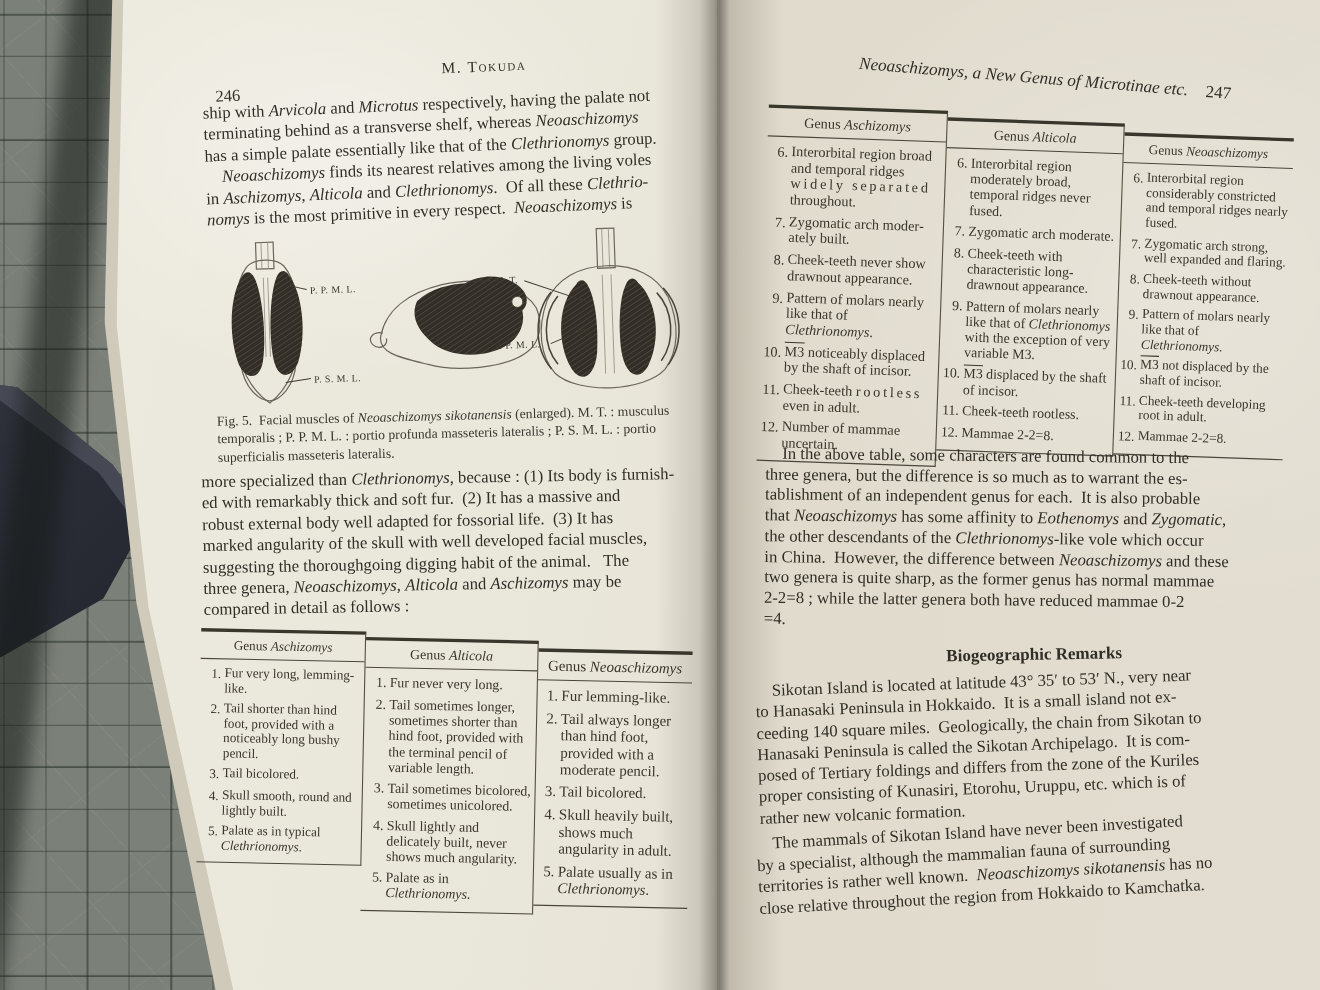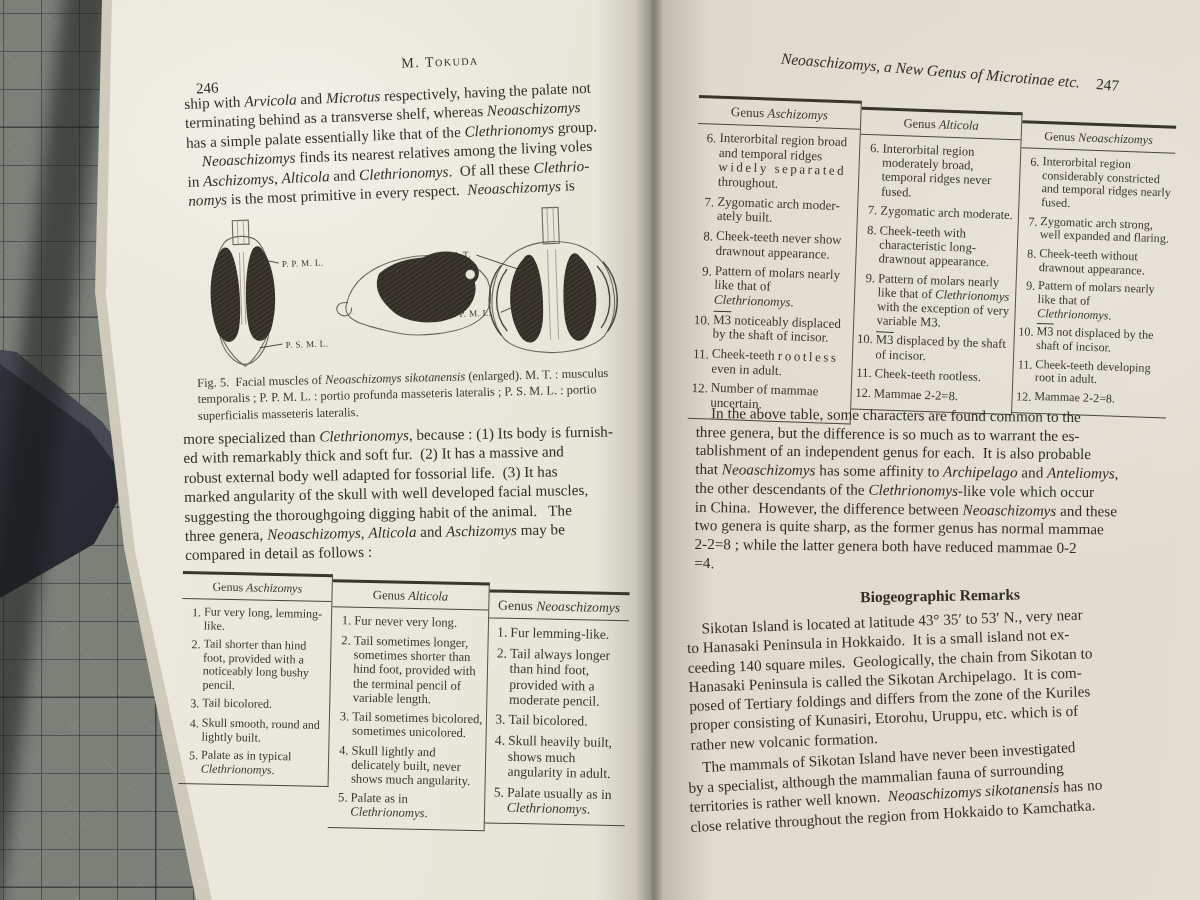--- a/index.html
+++ b/index.html
@@ -382,21 +382,21 @@
         </div>
         </div>
     </div>
   </div>
 
   <div class="blk rp-para1">
 
   <div class="pline">    In the above table, some characters are found common to the</div>
       <div class="pline">three genera, but the difference is so much as to warrant the es-</div>
       <div class="pline">tablishment of an independent genus for each.  It is also probable</div>
-      <div class="pline">that <i>Neoaschizomys</i> has some affinity to <i>Archipelago</i> and <i>Anteliomys</i>,</div>
+      <div class="pline">that <i>Neoaschizomys</i> has some affinity to <i>Eothenomys</i> and <i>Zygomatic</i>,</div>
       <div class="pline">the other descendants of the <i>Clethrionomys</i>-like vole which occur</div>
       <div class="pline">in China.  However, the difference between <i>Neoaschizomys</i> and these</div>
       <div class="pline">two genera is quite sharp, as the former genus has normal mammae</div>
       <div class="pline">2-2=8 ; while the latter genera both have reduced mammae 0-2</div>
       <div class="pline">=4.</div>
     </div>
 
   <div class="blk rp-biohead">Biogeographic Remarks</div>
 
   <div class="blk rp-para2">

